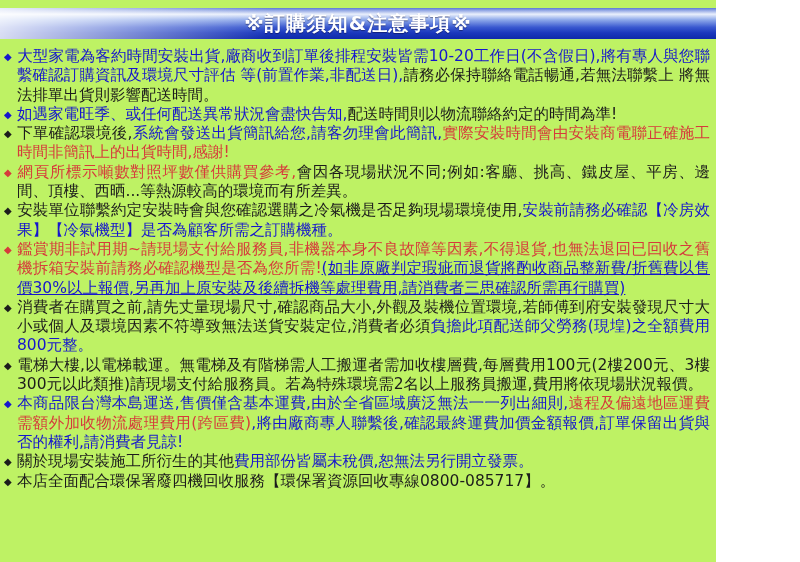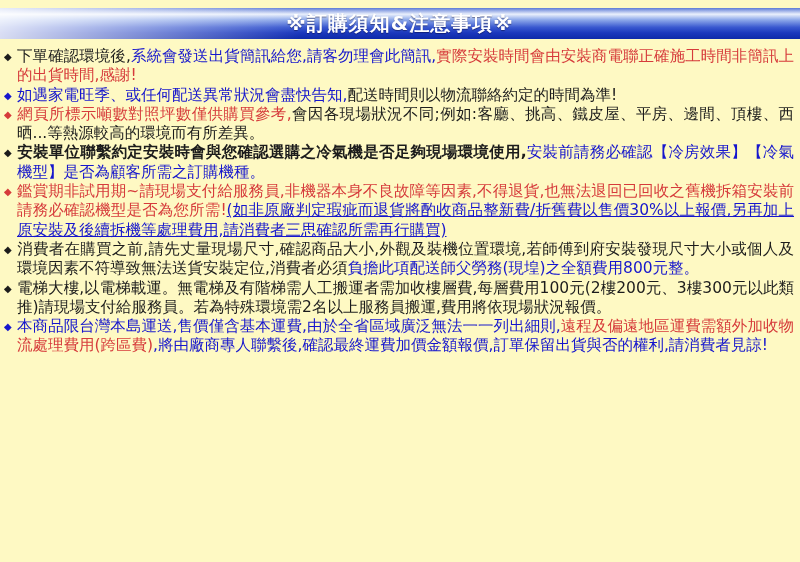--- a/index.html
+++ b/index.html
@@ -3,23 +3,23 @@
 <meta charset="utf-8">
 <style>
   html, body {
     margin: 0;
     padding: 0;
     background: #ffffff;
     width: 800px;
     font-family: "DejaVu Sans", "Liberation Sans", sans-serif;
   }
   .page {
-    width: 800px;
+    width: 716px;
     height: 562px;
-    background: #fef9c3;
+    background: #bef264;
     overflow: hidden;
     position: relative;
   }
   .banner {
     margin-top: 8px;
     height: 31px;
     width: 100%;
     
     background:
       linear-gradient(100deg, rgba(255,255,255,0.85) 0%, rgba(255,255,255,0.0) 38%),
@@ -56,22 +56,25 @@
   }
 </style>
 </head>
 <body>
 
 <div class="page">
   <div class="banner" style="background: linear-gradient(100deg, rgba(255, 255, 255, 0.85) 0%, rgba(255, 255, 255, 0) 38%), linear-gradient(rgb(92, 122, 214) 0%, rgb(233, 239, 252) 20%, rgb(142, 169, 234) 38%, rgb(58, 89, 208) 62%, rgb(27, 56, 189) 80%, rgb(14, 42, 169) 100%);">
     <div class="banner-title" style="color: rgb(255, 255, 255);">※訂購須知&amp;注意事項※</div>
   </div>
   <div class="content">
+      <div class="item"><span class="bullet" style="color: rgb(22, 22, 205);">◆</span><span style="color: rgb(22, 22, 205);">大型家電為客約時間安裝出貨,廠商收到訂單後排程安裝皆需10-20工作日(不含假日),將有專人與您聯繫確認訂購資訊及環境尺寸評估 等(前置作業,非配送日),</span><span style="color: rgb(28, 28, 28);">請務必保持聯絡電話暢通,若無法聯繫上 將無法排單出貨則影響配送時間。</span></div>
+      <div class="item"><span class="bullet" style="color: rgb(22, 22, 205);">◆</span><span style="color: rgb(22, 22, 205);">如遇家電旺季、或任何配送異常狀況會盡快告知,</span><span style="color: rgb(28, 28, 28);">配送時間則以物流聯絡約定的時間為準!</span></div>
       <div class="item"><span class="bullet" style="color: rgb(28, 28, 28);">◆</span><span style="color: rgb(28, 28, 28);">下單確認環境後,</span><span style="color: rgb(22, 22, 205);">系統會發送出貨簡訊給您,請客勿理會此簡訊,</span><span style="color: rgb(214, 59, 59);">實際安裝時間會由安裝商電聯正確施工時間非簡訊上的出貨時間,感謝!</span></div>
-      <div class="item"><span class="bullet" style="color: rgb(22, 22, 205);">◆</span><span style="color: rgb(22, 22, 205);">如遇家電旺季、或任何配送異常狀況會盡快告知,</span><span style="color: rgb(28, 28, 28);">配送時間則以物流聯絡約定的時間為準!</span></div>
       <div class="item"><span class="bullet" style="color: rgb(214, 59, 59);">◆</span><span style="color: rgb(214, 59, 59);">網頁所標示噸數對照坪數僅供購買參考,</span><span style="color: rgb(28, 28, 28);">會因各現場狀況不同;例如:客廳、挑高、鐵皮屋、平房、邊間、頂樓、西晒...等熱源較高的環境而有所差異。</span></div>
-      <div class="item"><span class="bullet" style="color: rgb(28, 28, 28);">◆</span><span style="color: rgb(28, 28, 28); font-weight: bold;">安裝單位聯繫約定安裝時會與您確認選購之冷氣機是否足夠現場環境使用,</span><span style="color: rgb(22, 22, 205);">安裝前請務必確認【冷房效果】【冷氣機型】是否為顧客所需之訂購機種。</span></div>
+      <div class="item"><span class="bullet" style="color: rgb(28, 28, 28);">◆</span><span style="color: rgb(28, 28, 28);">安裝單位聯繫約定安裝時會與您確認選購之冷氣機是否足夠現場環境使用,</span><span style="color: rgb(22, 22, 205);">安裝前請務必確認【冷房效果】【冷氣機型】是否為顧客所需之訂購機種。</span></div>
       <div class="item"><span class="bullet" style="color: rgb(214, 59, 59);">◆</span><span style="color: rgb(214, 59, 59);">鑑賞期非試用期~請現場支付給服務員,非機器本身不良故障等因素,不得退貨,也無法退回已回收之舊機拆箱安裝前請務必確認機型是否為您所需!</span><span style="color: rgb(22, 22, 205); text-decoration: underline;">(如非原廠判定瑕疵而退貨將酌收商品整新費/折舊費以售價30%以上報價,另再加上原安裝及後續拆機等處理費用,請消費者三思確認所需再行購買)</span></div>
       <div class="item"><span class="bullet" style="color: rgb(28, 28, 28);">◆</span><span style="color: rgb(28, 28, 28);">消費者在購買之前,請先丈量現場尺寸,確認商品大小,外觀及裝機位置環境,若師傅到府安裝發現尺寸大小或個人及環境因素不符導致無法送貨安裝定位,消費者必須</span><span style="color: rgb(22, 22, 205);">負擔此項配送師父勞務(現堭)之全額費用800元整。</span></div>
       <div class="item"><span class="bullet" style="color: rgb(28, 28, 28);">◆</span><span style="color: rgb(28, 28, 28);">電梯大樓,以電梯載運。無電梯及有階梯需人工搬運者需加收樓層費,每層費用100元(2樓200元、3樓300元以此類推)請現場支付給服務員。若為特殊環境需2名以上服務員搬運,費用將依現場狀況報價。</span></div>
       <div class="item"><span class="bullet" style="color: rgb(22, 22, 205);">◆</span><span style="color: rgb(22, 22, 205);">本商品限台灣本島運送,售價僅含基本運費,由於全省區域廣泛無法一一列出細則,</span><span style="color: rgb(214, 59, 59);">遠程及偏遠地區運費需額外加收物流處理費用(跨區費)</span><span style="color: rgb(22, 22, 205);">,將由廠商專人聯繫後,確認最終運費加價金額報價,訂單保留出貨與否的權利,請消費者見諒!</span></div>
+      <div class="item"><span class="bullet" style="color: rgb(28, 28, 28);">◆</span><span style="color: rgb(28, 28, 28);">關於現場安裝施工所衍生的其他</span><span style="color: rgb(22, 22, 205);">費用部份皆屬未稅價,恕無法另行開立發票。</span></div>
+      <div class="item"><span class="bullet" style="color: rgb(28, 28, 28);">◆</span><span style="color: rgb(28, 28, 28);">本店全面配合環保署廢四機回收服務【環保署資源回收專線0800-085717】。</span></div>
     </div>
 </div>
 
 </body></html>

